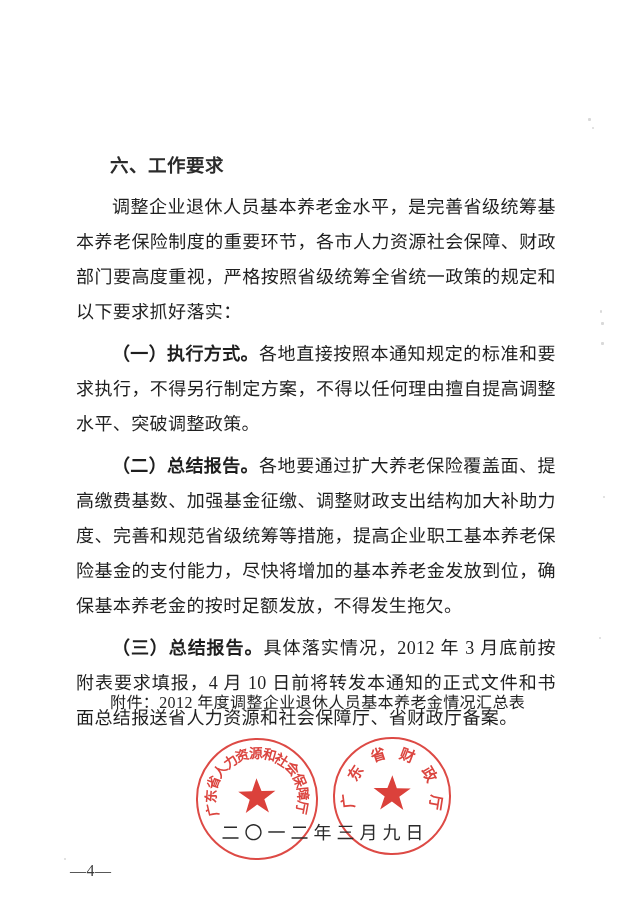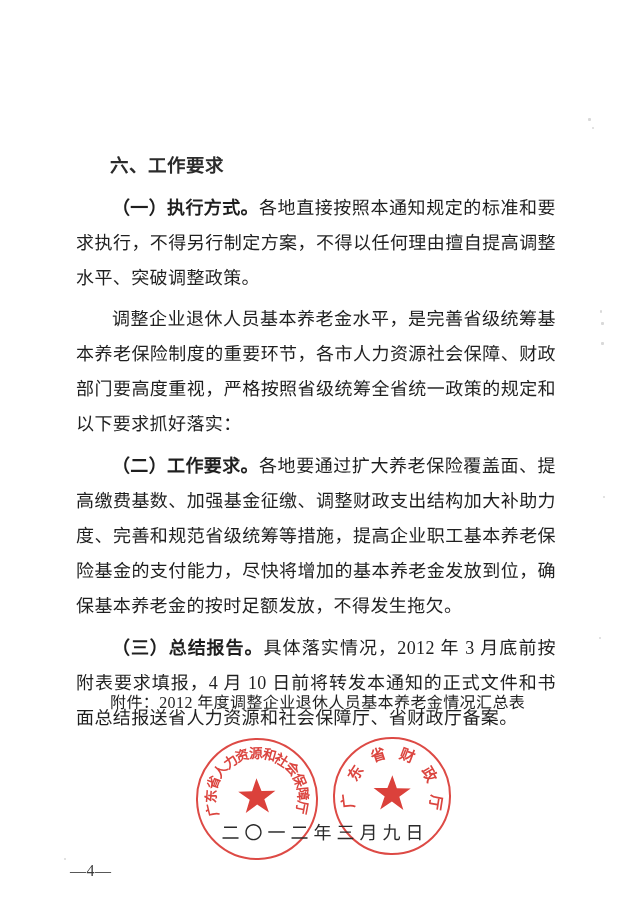--- a/index.html
+++ b/index.html
@@ -177,29 +177,29 @@
 </head>
 <body>
 
 <div class="page">
 
   <div class="doc-body">
 
     <div class="section-heading">六、工作要求</div>
 
     <p class="para">
+      <span>调整企业退休人员基本养老金水平，是完善省级统筹基本养老保险制度的重要环节，各市人力资源社会保障、财政部门要高度重视，严格按照省级统筹全省统一政策的规定和以下要求抓好落实：</span>
+    </p>
+
+    <p class="para">
       <span class="sub-label">（一）执行方式。</span><span>各地直接按照本通知规定的标准和要求执行，不得另行制定方案，不得以任何理由擅自提高调整水平、突破调整政策。</span>
     </p>
 
     <p class="para">
-      <span>调整企业退休人员基本养老金水平，是完善省级统筹基本养老保险制度的重要环节，各市人力资源社会保障、财政部门要高度重视，严格按照省级统筹全省统一政策的规定和以下要求抓好落实：</span>
-    </p>
-
-    <p class="para">
-      <span class="sub-label">（二）工作要求。</span><span>各地要通过扩大养老保险覆盖面、提高缴费基数、加强基金征缴、调整财政支出结构加大补助力度、完善和规范省级统筹等措施，提高企业职工基本养老保险基金的支付能力，尽快将增加的基本养老金发放到位，确保基本养老金的按时足额发放，不得发生拖欠。</span>
+      <span class="sub-label">（二）总结报告。</span><span>各地要通过扩大养老保险覆盖面、提高缴费基数、加强基金征缴、调整财政支出结构加大补助力度、完善和规范省级统筹等措施，提高企业职工基本养老保险基金的支付能力，尽快将增加的基本养老金发放到位，确保基本养老金的按时足额发放，不得发生拖欠。</span>
     </p>
 
     <p class="para">
       <span class="sub-label">（三）总结报告。</span><span>具体落实情况，2012 年 3 月底前按附表要求填报，4 月 10 日前将转发本通知的正式文件和书面总结报送省人力资源和社会保障厅、省财政厅备案。</span>
     </p>
 
   </div>
 
   <div class="attach-line">附件：2012 年度调整企业退休人员基本养老金情况汇总表</div>
 

